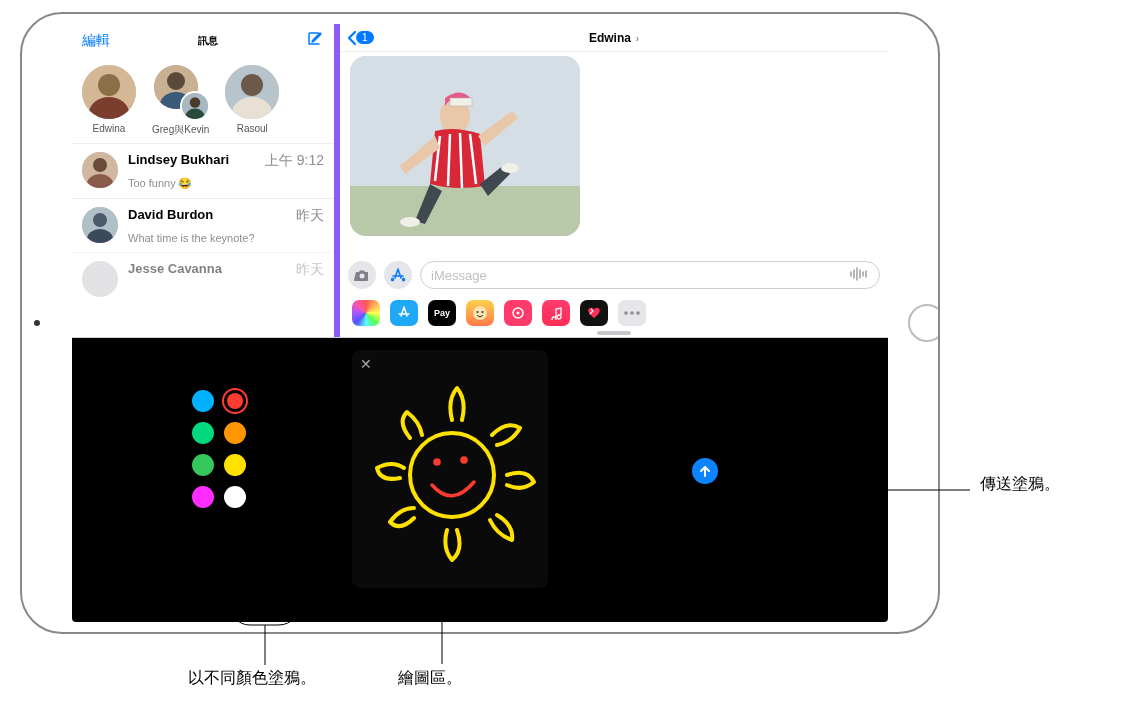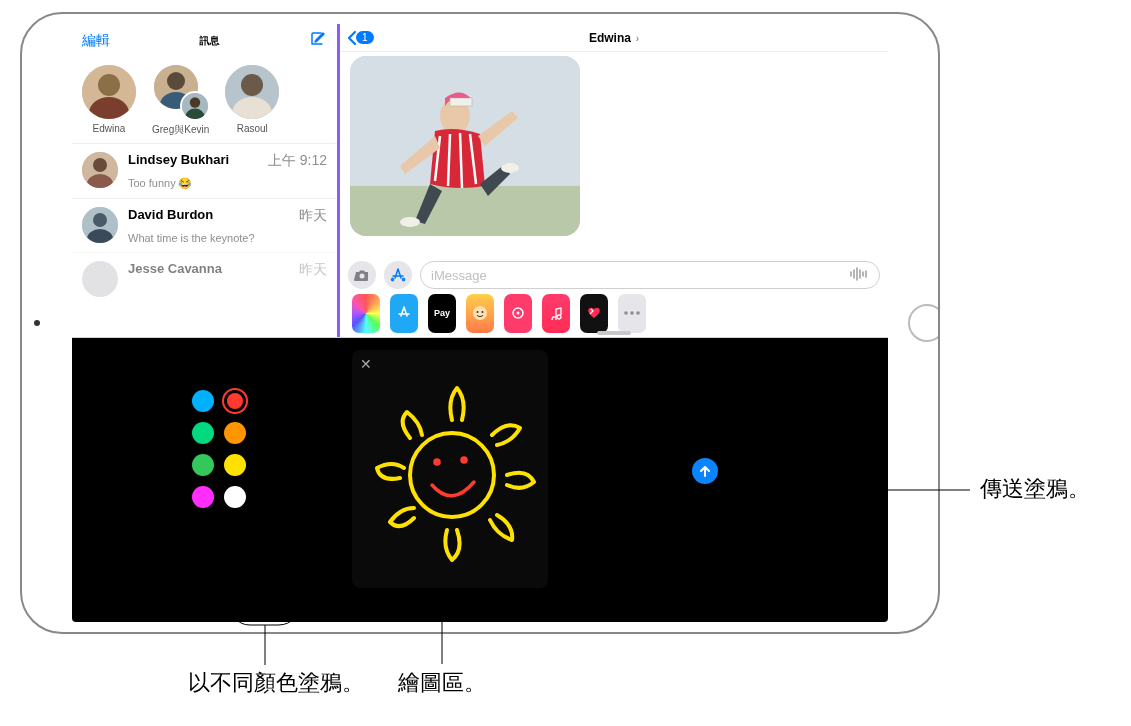--- a/index.html
+++ b/index.html
@@ -75,21 +75,21 @@
   .upper {
     flex: 0 0 auto;
     height: 314px;
     display: flex;
     border-bottom: 1px solid #d0d0d0;
   }
 
   
   .sidebar {
     width: 268px;
-    border-right: 3px solid #8b5cf6;
+    border-right: 6px solid #8b5cf6;
     display: flex;
     flex-direction: column;
     background: #fff;
   }
   .sidebar-header {
     display: flex;
     align-items: center;
     justify-content: space-between;
     padding: 6px 10px 4px;
     font-size: 14px;
@@ -231,21 +231,21 @@
   .msg-input .wave { color:#8e8e93; }
 
   .app-strip {
     height:36px;
     display:flex;
     align-items:center;
     gap:10px;
     padding:0 12px;
   }
   .app-icon {
-    width:28px; height:39px; border-radius:7px;
+    width:28px; height:26px; border-radius:7px;
     display:flex; align-items:center; justify-content:center;
     font-size:13px; color:#fff;
   }
   .app-icon.photos { background: conic-gradient(#f55,#fa5,#ff5,#5f5,#5ff,#55f,#a5f,#f5a,#f55); }
   .app-icon.store { background:#1fa8f5; }
   .app-icon.pay { background:#000; font-size:9px; font-weight:600; }
   .app-icon.memoji { background: linear-gradient(#ffcf4a,#ff7a4a); }
   .app-icon.find { background: linear-gradient(#34c759,#30b0c7); }
   .app-icon.music { background: linear-gradient(#ff3b6b,#ff2d55); }
   .app-icon.touch { background:#111; }
@@ -298,21 +298,21 @@
     left: 620px;
     top: 120px;
     width:26px; height:26px; border-radius:50%;
     background:#0a84ff;
     display:flex; align-items:center; justify-content:center;
   }
 
   
   .callout-text {
     position:absolute;
-    font-size: 22px;
+    font-size: 16px;
     color:#000;
     white-space:nowrap;
     font-family:Liberation Serif, serif;
   }
   .callout-line {
     position:absolute;
     stroke:#000;
     fill:none;
   }
 </style>

